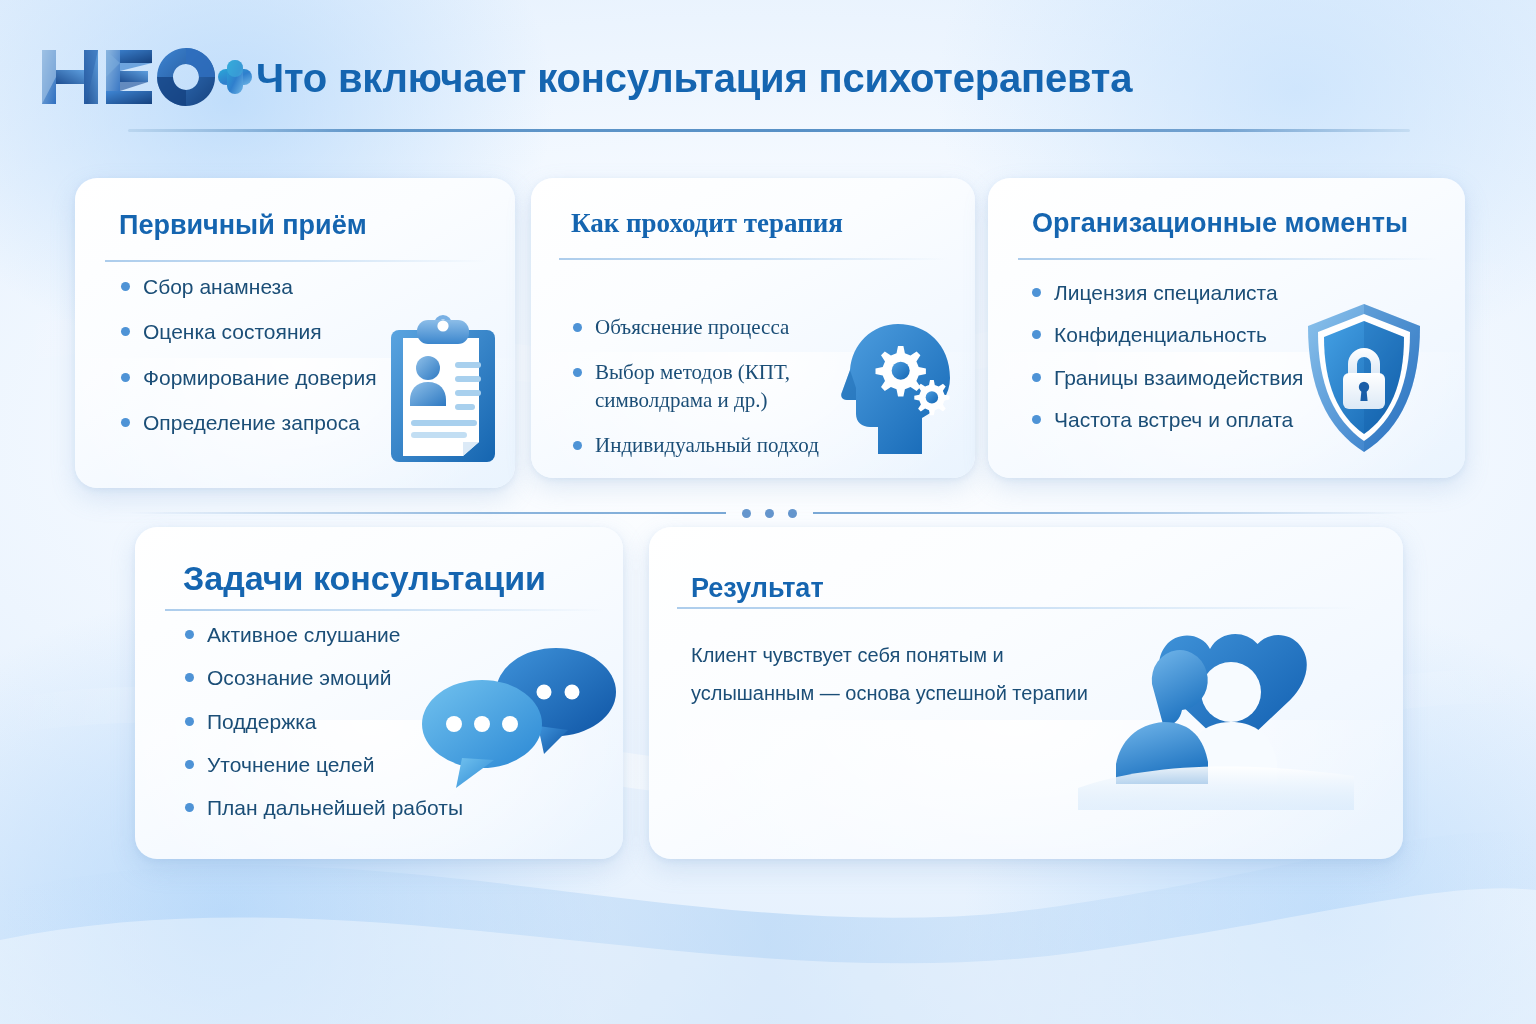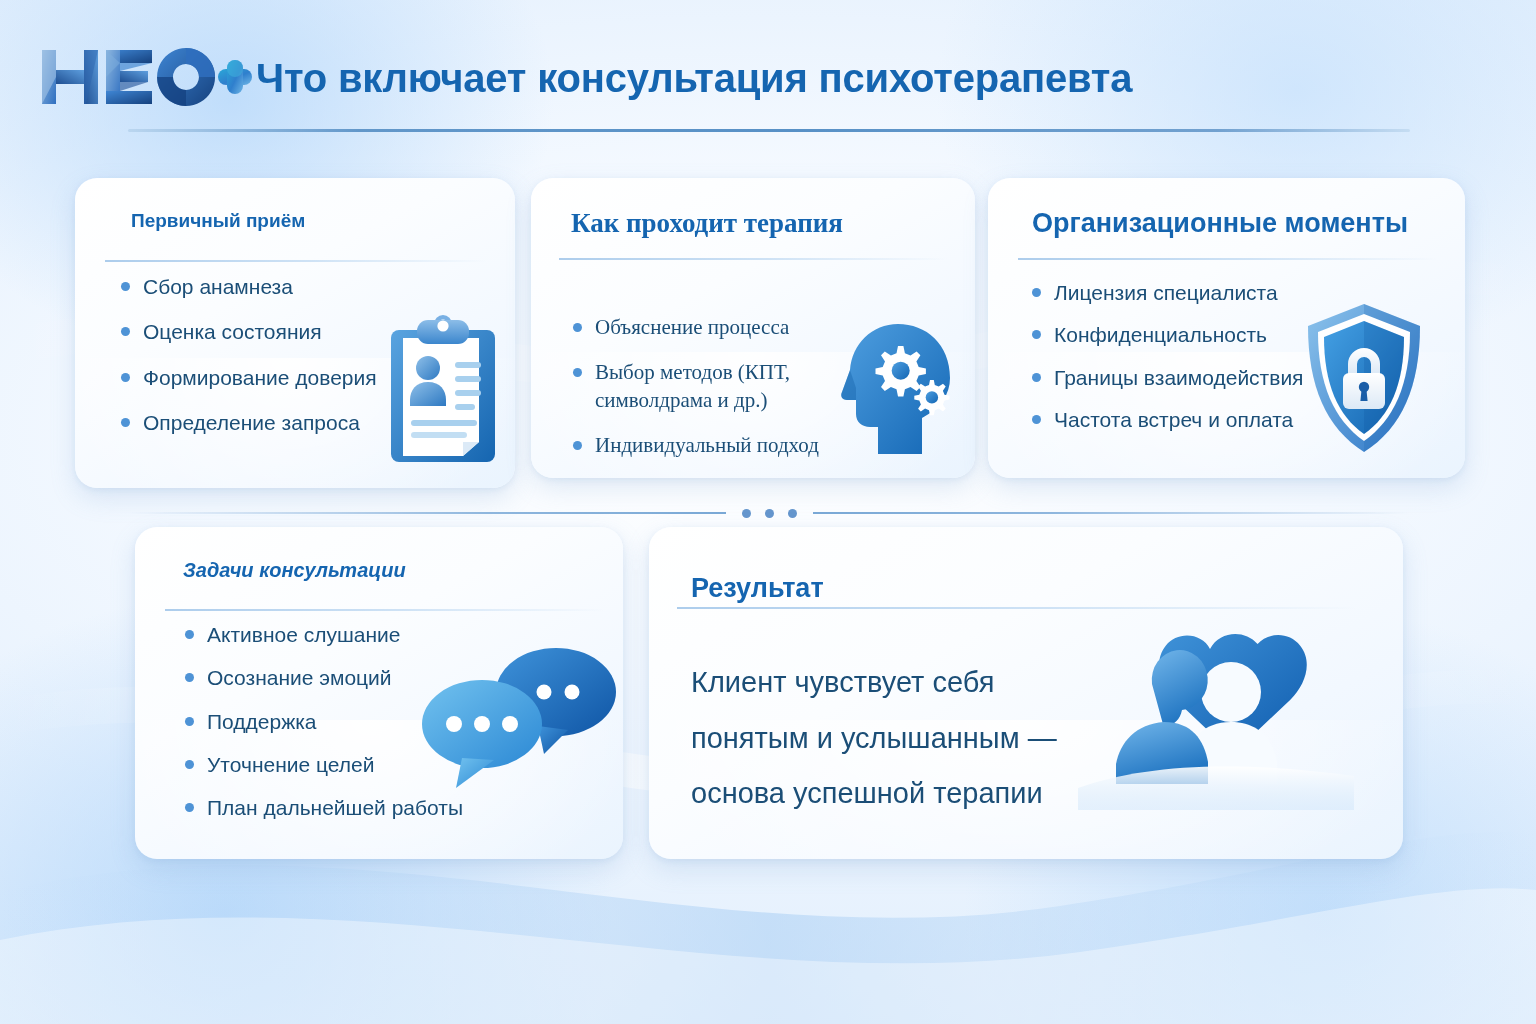--- a/index.html
+++ b/index.html
@@ -90,43 +90,43 @@
     background:#4e93d6;
   }
 
   
   #card-primary   { left:75px;   top:178px; width:440px; height:310px; }
   #card-therapy   { left:531px;  top:178px; width:444px; height:300px;font-family:Liberation Serif, serif; }
   #card-org       { left:988px;  top:178px; width:477px; height:300px; }
   #card-tasks     { left:135px;  top:527px; width:488px; height:332px; }
   #card-result    { left:649px;  top:527px; width:754px; height:332px; }
 
-  #card-primary .card-title { left:44px;  top:32px;  font-size:19px;margin-left:12px; }
+  #card-primary .card-title { left:44px;  top:32px;  font-size:27px; }
   #card-primary .card-rule  { left:30px;  top:82px;  width:382px; }
   #card-primary ul.bullets  { left:42px;  top:95px;  width:310px; }
 
   #card-therapy .card-title { left:40px;  top:30px;  font-size:27px; }
   #card-therapy .card-rule  { left:28px;  top:80px;  width:388px; }
   #card-therapy ul.bullets  { left:38px;  top:92px;  width:282px;margin-top:44px; }
 
   #card-org .card-title     { left:44px;  top:30px;  font-size:27px; }
   #card-org .card-rule      { left:30px;  top:80px;  width:420px; }
   #card-org ul.bullets      { left:40px;  top:101px;  width:300px; }
   #card-org ul.bullets li   { margin-bottom:15px; }
 
-  #card-tasks .card-title   { left:48px;  top:32px;  font-size:20px;font-style:italic; }
+  #card-tasks .card-title   { left:48px;  top:32px;  font-size:34px; }
   #card-tasks .card-rule    { left:30px;  top:82px;  width:440px; }
   #card-tasks ul.bullets    { left:46px;  top:94px;  width:300px; }
   #card-tasks ul.bullets li { margin-bottom:16px; }
 
   #card-result .card-title  { left:42px;  top:30px;  font-size:27px;margin-top:16px; }
   #card-result .card-rule   { left:28px;  top:80px;  width:680px; }
   .result-text{
-    position:absolute; left:42px; top:128px; width:420px;
-    color:#1b4e77; font-size:29px; line-height:1.92;
+    position:absolute; left:42px; top:109px; width:420px;
+    color:#1b4e77; font-size:20px; line-height:1.92;
   }
 
   
   .row-divider{
     position:absolute; left:128px; top:508px; width:1282px; height:10px;
     display:flex; align-items:center;
   }
   .rd-line{ flex:1; height:2px; }
   .rd-line.l{ background:linear-gradient(90deg, rgba(190,216,240,0) 0%, #8fb7de 60%, #7aa9d6 100%); }
   .rd-line.r{ background:linear-gradient(90deg,#7aa9d6 0%, #8fb7de 40%, rgba(190,216,240,0) 100%); }

